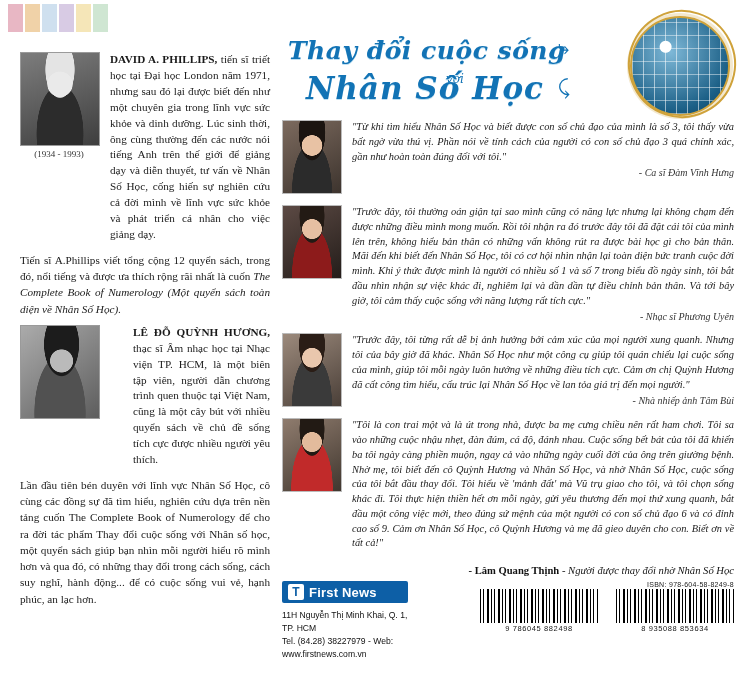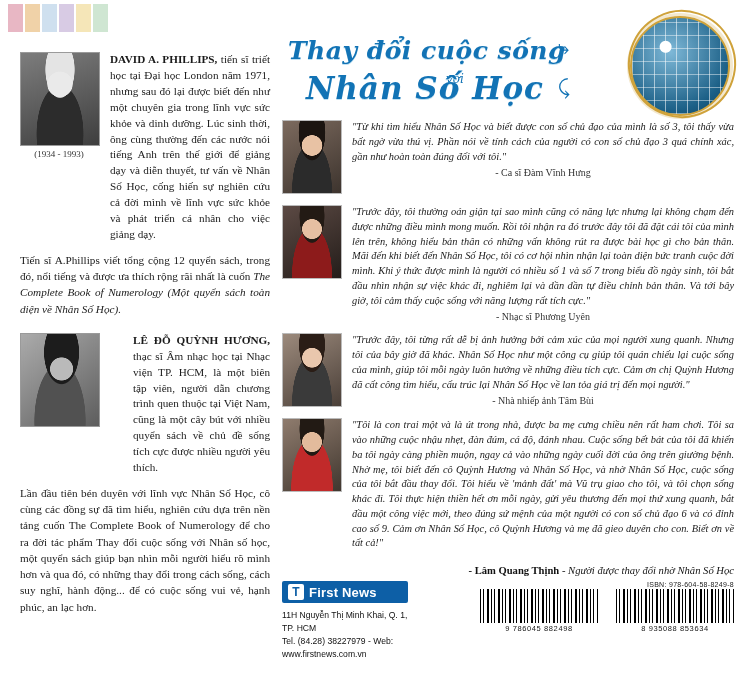--- a/index.html
+++ b/index.html
@@ -113,21 +113,21 @@
      radial-gradient(circle at 50% 32%, #e3bb9c 0 17%, rgba(0,0,0,0) 18%),
      radial-gradient(ellipse at 50% 14%, #221a14 0 30%, rgba(0,0,0,0) 31%),
      radial-gradient(ellipse at 50% 95%, #c12a2a 0 50%, rgba(0,0,0,0) 51%),
      linear-gradient(150deg,#8f7c6e,#41372f);}
   .q-body{flex:1;}
   .q-text{
     font-size:10.4px;line-height:1.42;text-align:justify;color:#1a1a1a;
     font-style:italic;
   }
   .q-author{
-    font-size:10px;text-align:center;margin-top:3px;color:#333;
+    font-size:10px;text-align:right;margin-top:3px;color:#333;font-style:italic;
   }
 
   .closing{
     font-size:10.6px;text-align:right;margin-top:14px;margin-bottom:6px;color:#111;
   }
   .closing b{font-weight:bold;}
   .closing i{font-style:italic;}
 
   
   .footer{position:absolute;left:282px;bottom:14px;width:452px;}
@@ -181,21 +181,21 @@
       </div>
       <div class="bio">
         <b>DAVID A. PHILLIPS,</b><span> tiến sĩ triết học tại Đại học London năm 1971, nhưng sau đó lại được biết đến như một chuyên gia trong lĩnh vực sức khỏe và dinh dưỡng. Lúc sinh thời, ông cùng thường đến các nước nói tiếng Anh trên thế giới để giảng dạy và diễn thuyết, tư vấn về Nhân Số Học, cống hiến sự nghiên cứu cả đời mình về lĩnh vực sức khỏe và phát triển cá nhân cho việc giảng dạy.</span>
       </div>
     </div>
 
     <div class="para">
       <span>Tiến sĩ A.Phillips viết tổng cộng 12 quyển sách, trong đó, nổi tiếng và được ưa thích rộng rãi nhất là cuốn </span><i>The Complete Book of Numerology</i><i> (Một quyển sách toàn diện về Nhân Số Học).</i>
     </div>
 
-    <div class="author-block" style="margin-top:16px;gap:33px;">
+    <div class="author-block" style="margin-top:8px;gap:33px;">
       <div>
         <div class="portrait p2"></div>
       </div>
       <div class="bio">
         <b>LÊ ĐỖ QUỲNH HƯƠNG,</b><span> thạc sĩ Âm nhạc học tại Nhạc viện TP. HCM, là một biên tập viên, người dẫn chương trình quen thuộc tại Việt Nam, cũng là một cây bút với nhiều quyển sách về chủ đề sống tích cực được nhiều người yêu thích.</span>
       </div>
     </div>
 
     <div class="para">Lần đầu tiên bén duyên với lĩnh vực Nhân Số Học, cô cùng các đồng sự đã tìm hiểu, nghiên cứu dựa trên nền tảng cuốn The Complete Book of Numerology để cho ra đời tác phẩm Thay đổi cuộc sống với Nhân số học, một quyển sách giúp bạn nhìn mỗi người hiểu rõ mình hơn và qua đó, có những thay đổi trong cách sống, cách suy nghĩ, hành động... để có cuộc sống vui vẻ, hạnh phúc, an lạc hơn.</div>
   </div>

